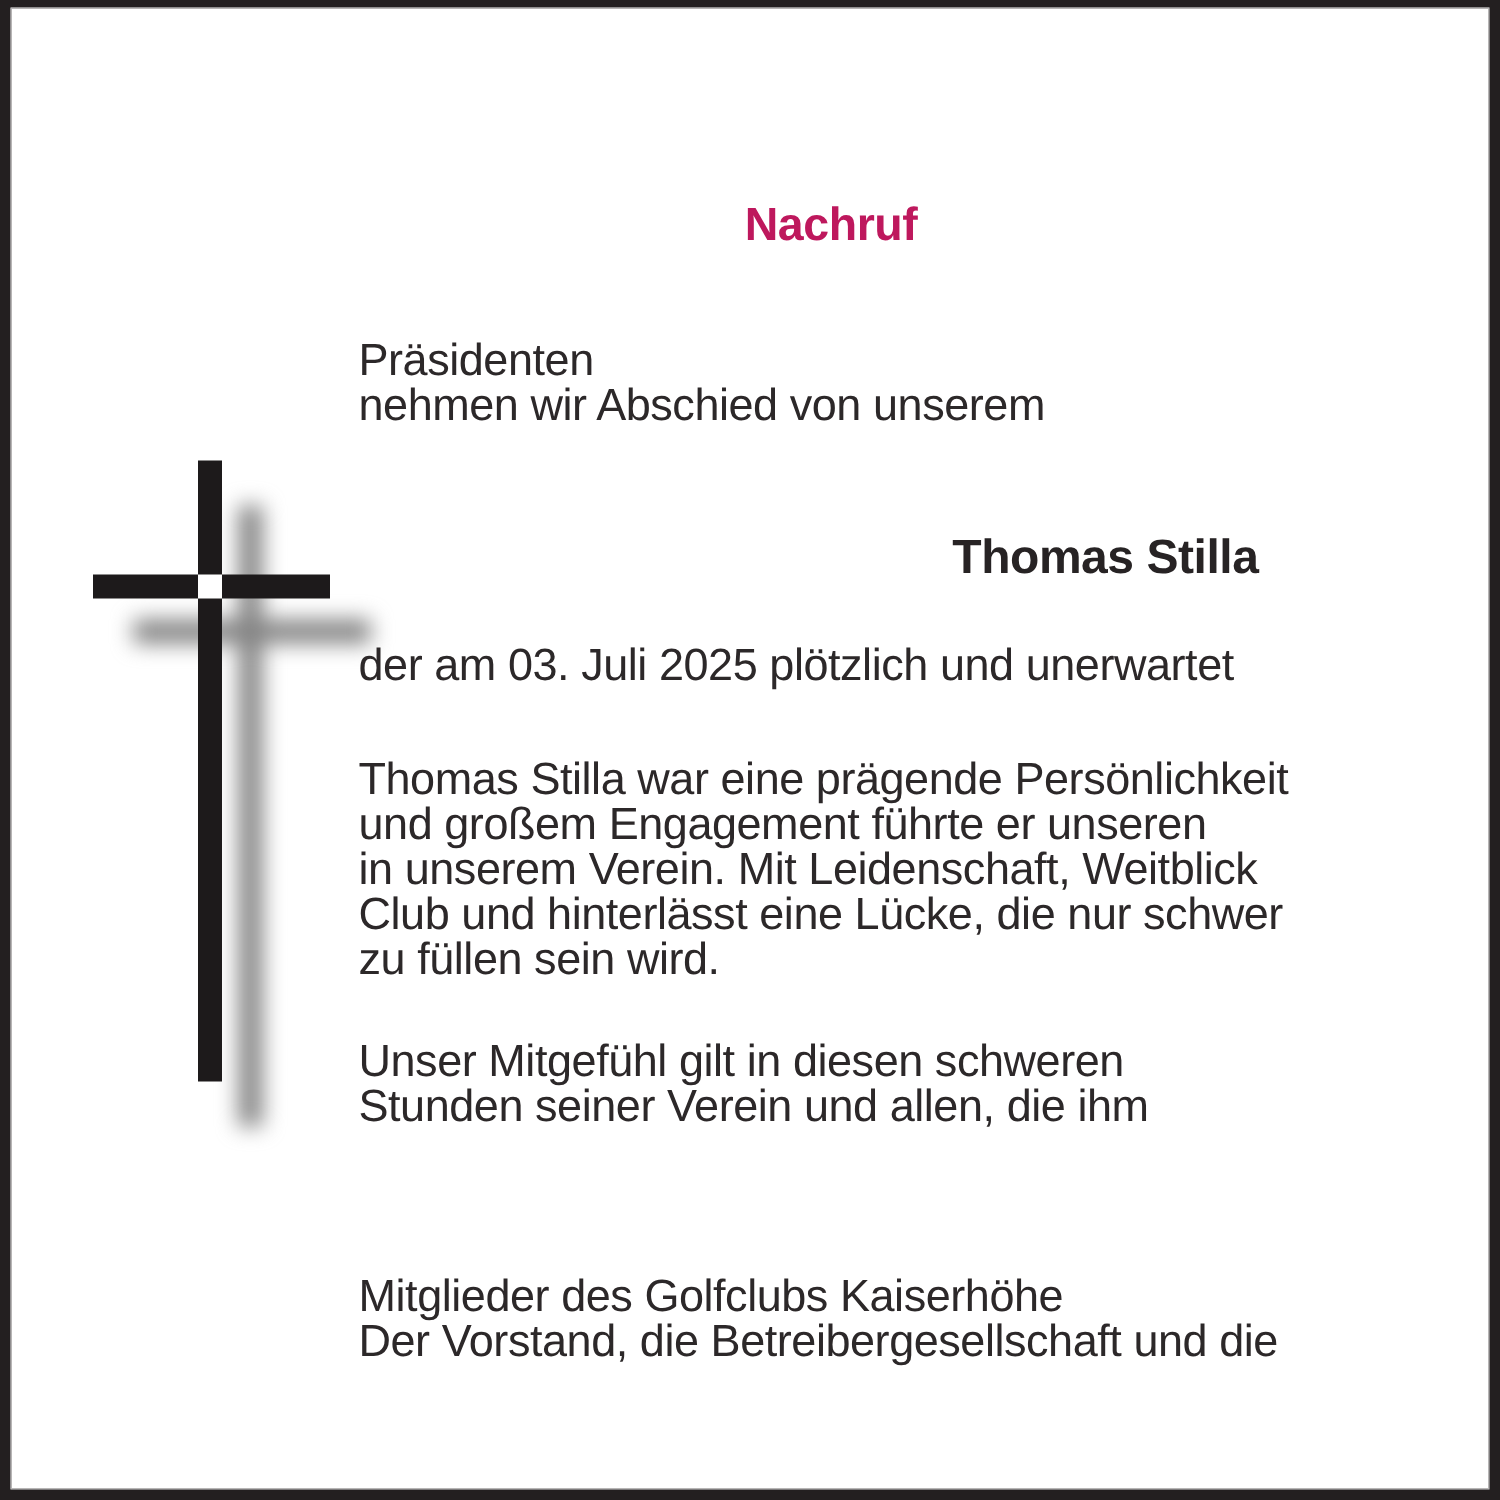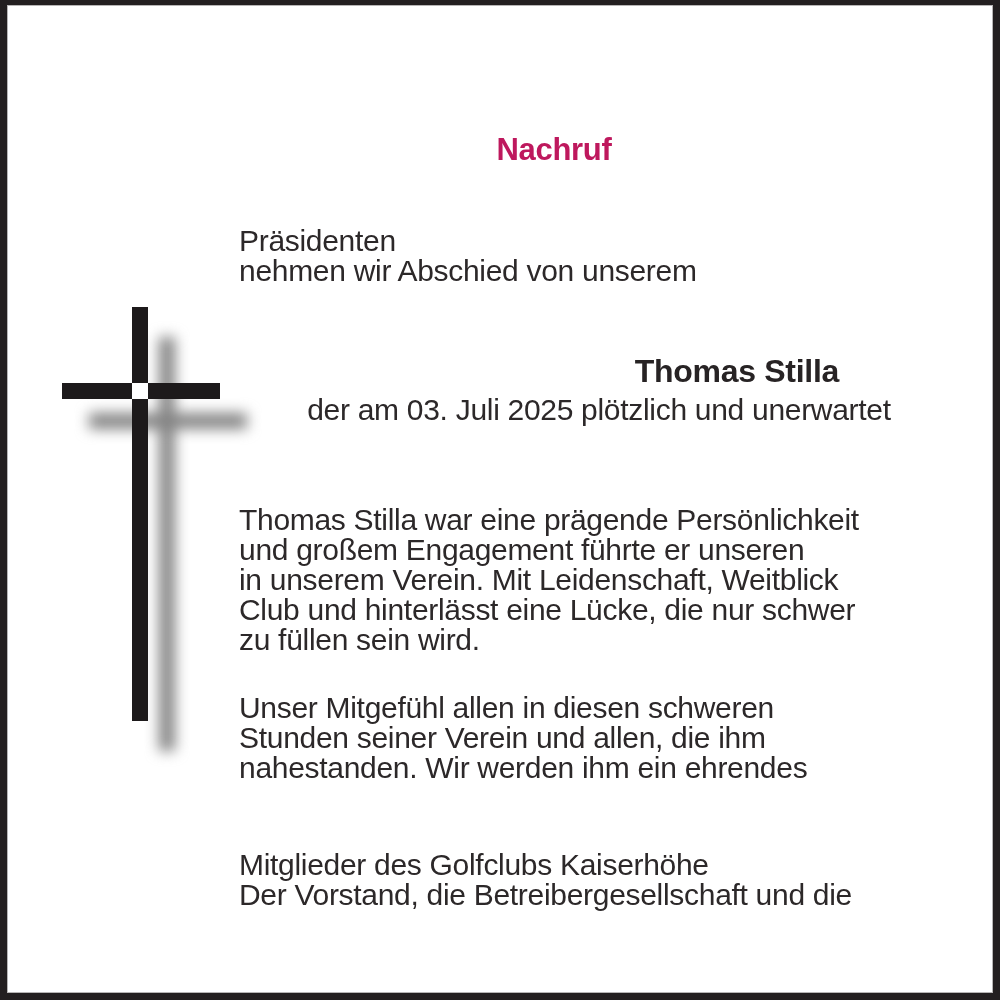--- a/index.html
+++ b/index.html
@@ -97,21 +97,21 @@
     left: 232px;
     width: 720px;
     font-size: 30px;
     line-height: 30px;
     letter-spacing: -0.3px;
   }
   .para .line {
     white-space: nowrap;
   }
   .p-intro      { top: 221px; }
-  .p-death      { top: 390px; text-align: center; }
+  .p-death      { top: 424px; }
   .p-tribute    { top: 500px; }
   .p-condolence { top: 688px; }
   .p-signature  { top: 845px; }
 </style>
 </head>
 <body>
 
 <div class="sheet">
 
   <div class="cross">
@@ -141,23 +141,22 @@
 
   <div class="para p-tribute">
     <div class="line">Thomas Stilla war eine prägende Persönlichkeit</div>
     <div class="line">und großem Engagement führte er unseren</div>
     <div class="line">in unserem Verein. Mit Leidenschaft, Weitblick</div>
     <div class="line">Club und hinterlässt eine Lücke, die nur schwer</div>
     <div class="line">zu füllen sein wird.</div>
   </div>
 
   <div class="para p-condolence">
-    <div class="line">Unser Mitgefühl allen in diesen schweren</div>
+    <div class="line">Unser Mitgefühl gilt in diesen schweren</div>
     <div class="line">Stunden seiner Verein und allen, die ihm</div>
-    <div class="line">nahestanden. Wir werden ihm ein ehrendes</div>
   </div>
 
   <div class="para p-signature">
     <div class="line">Mitglieder des Golfclubs Kaiserhöhe</div>
     <div class="line">Der Vorstand, die Betreibergesellschaft und die</div>
   </div>
 
 </div>
 
 </body></html>

